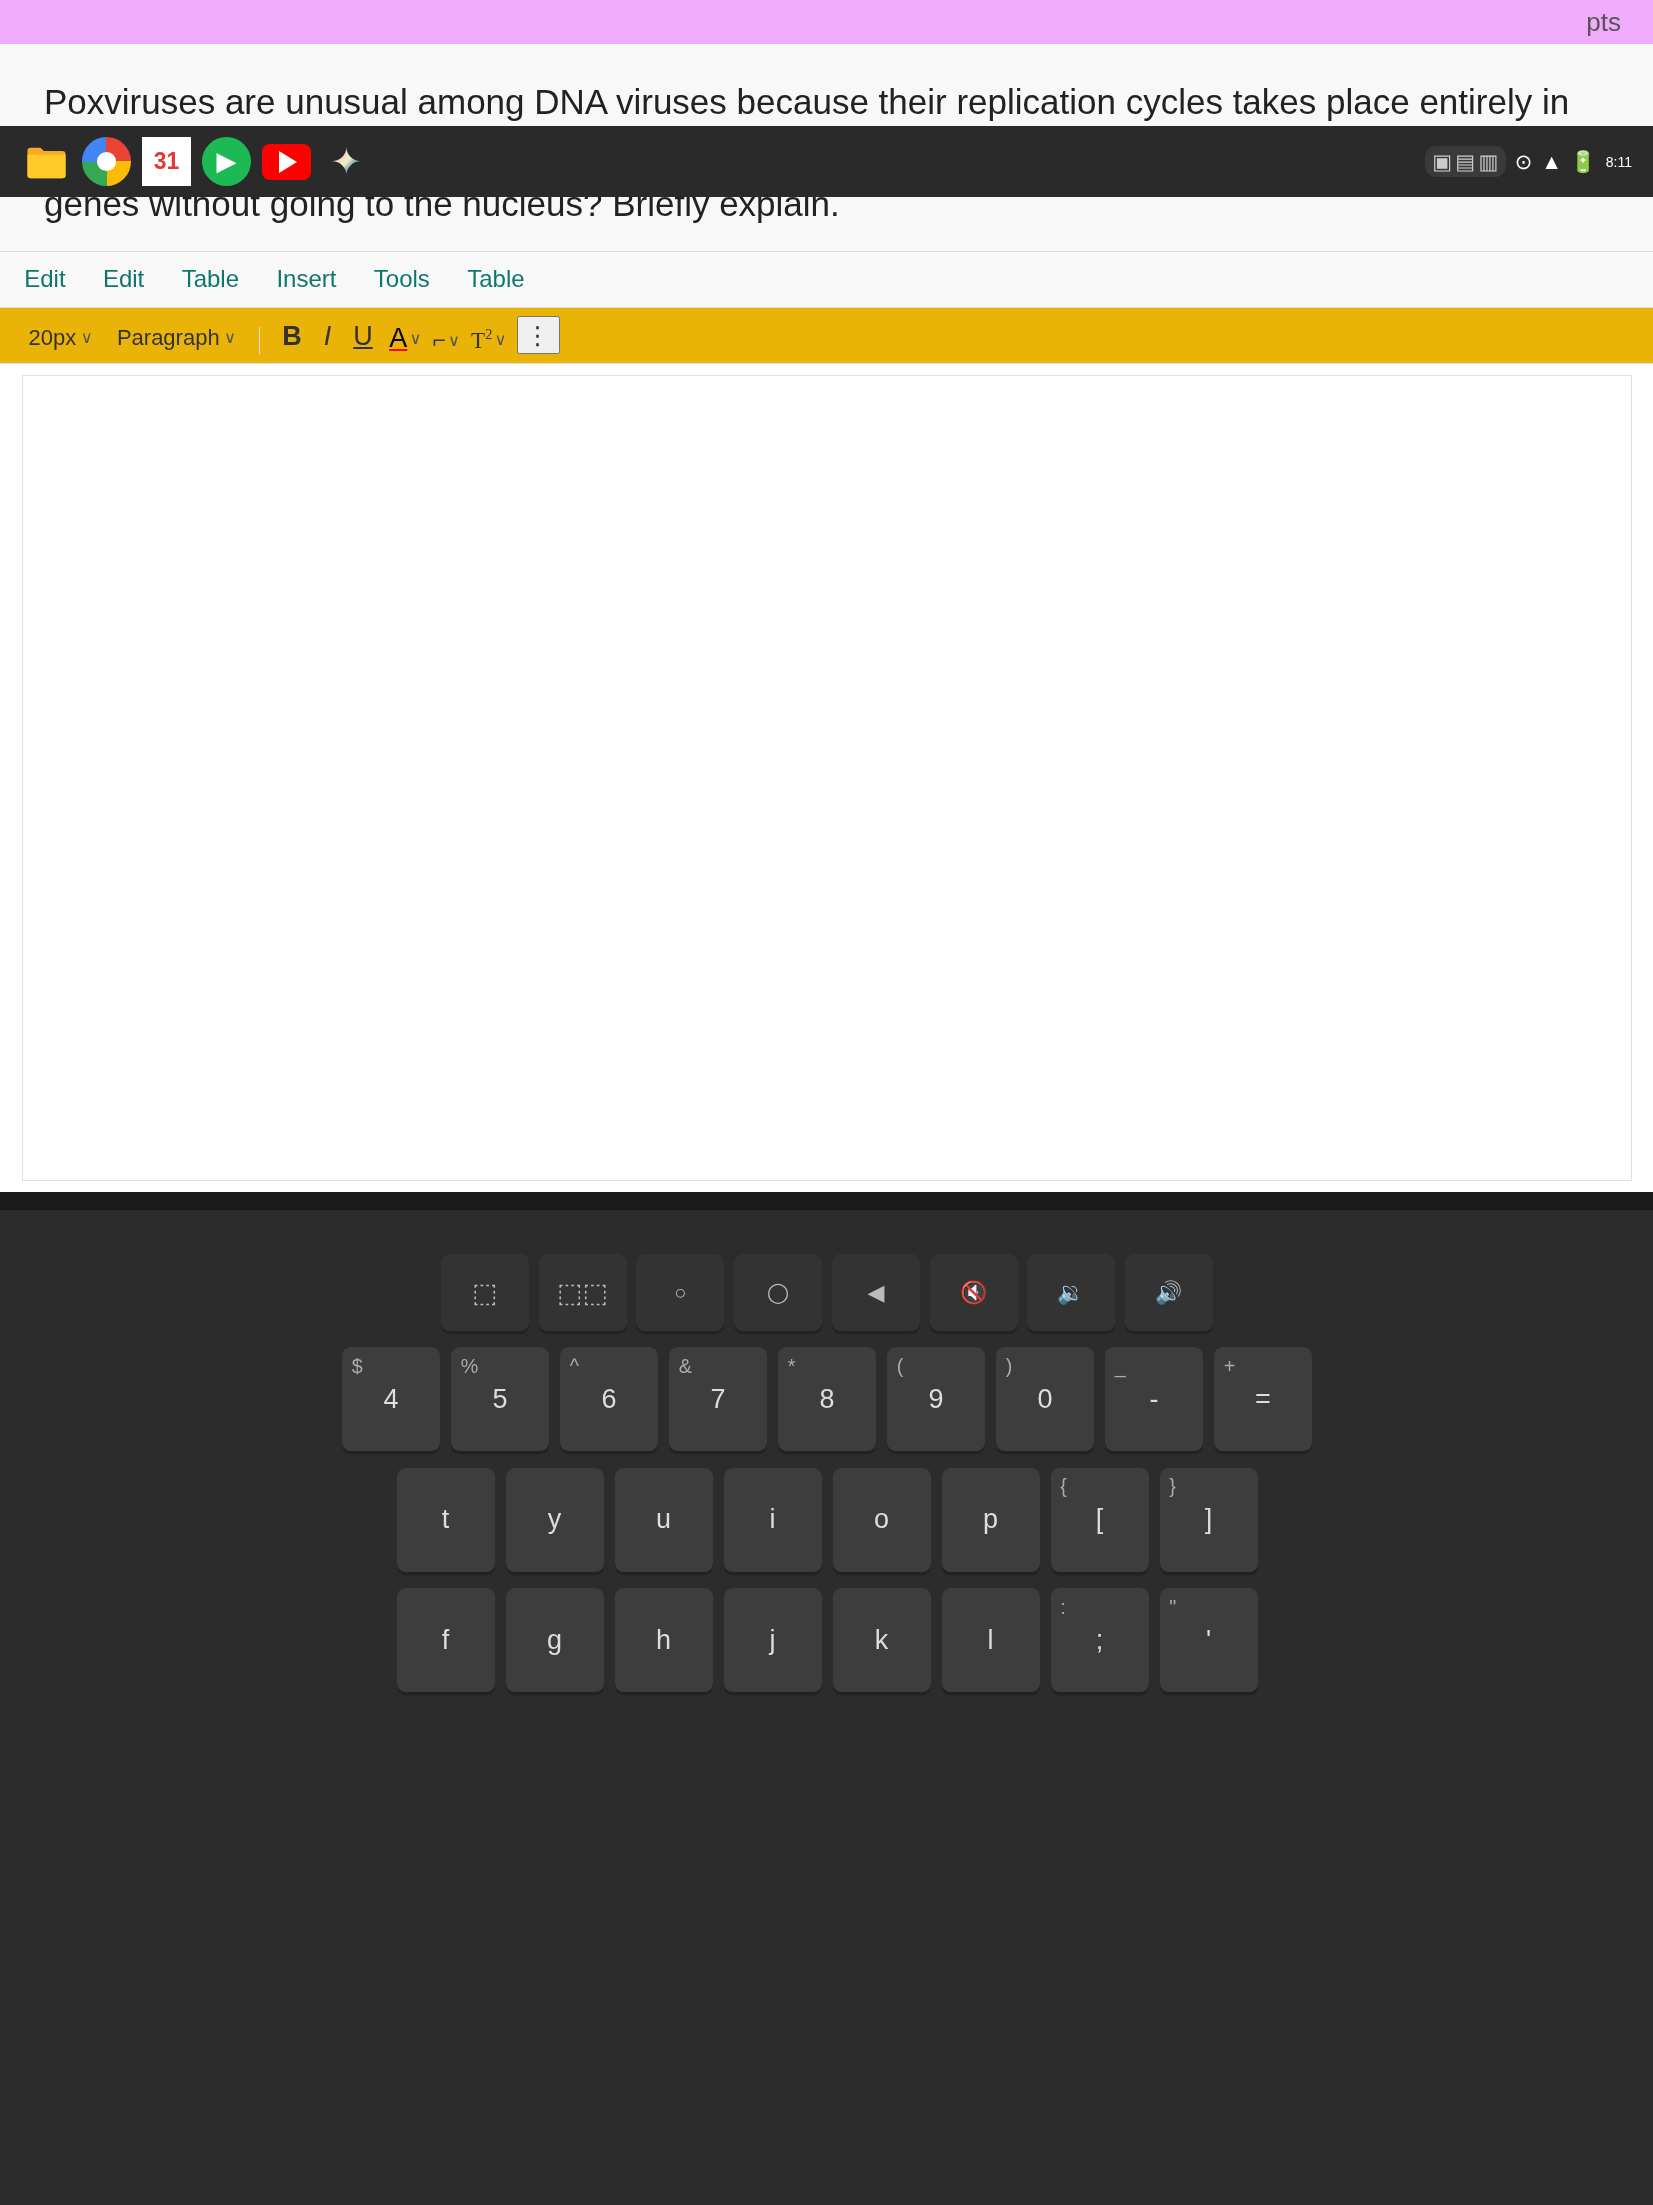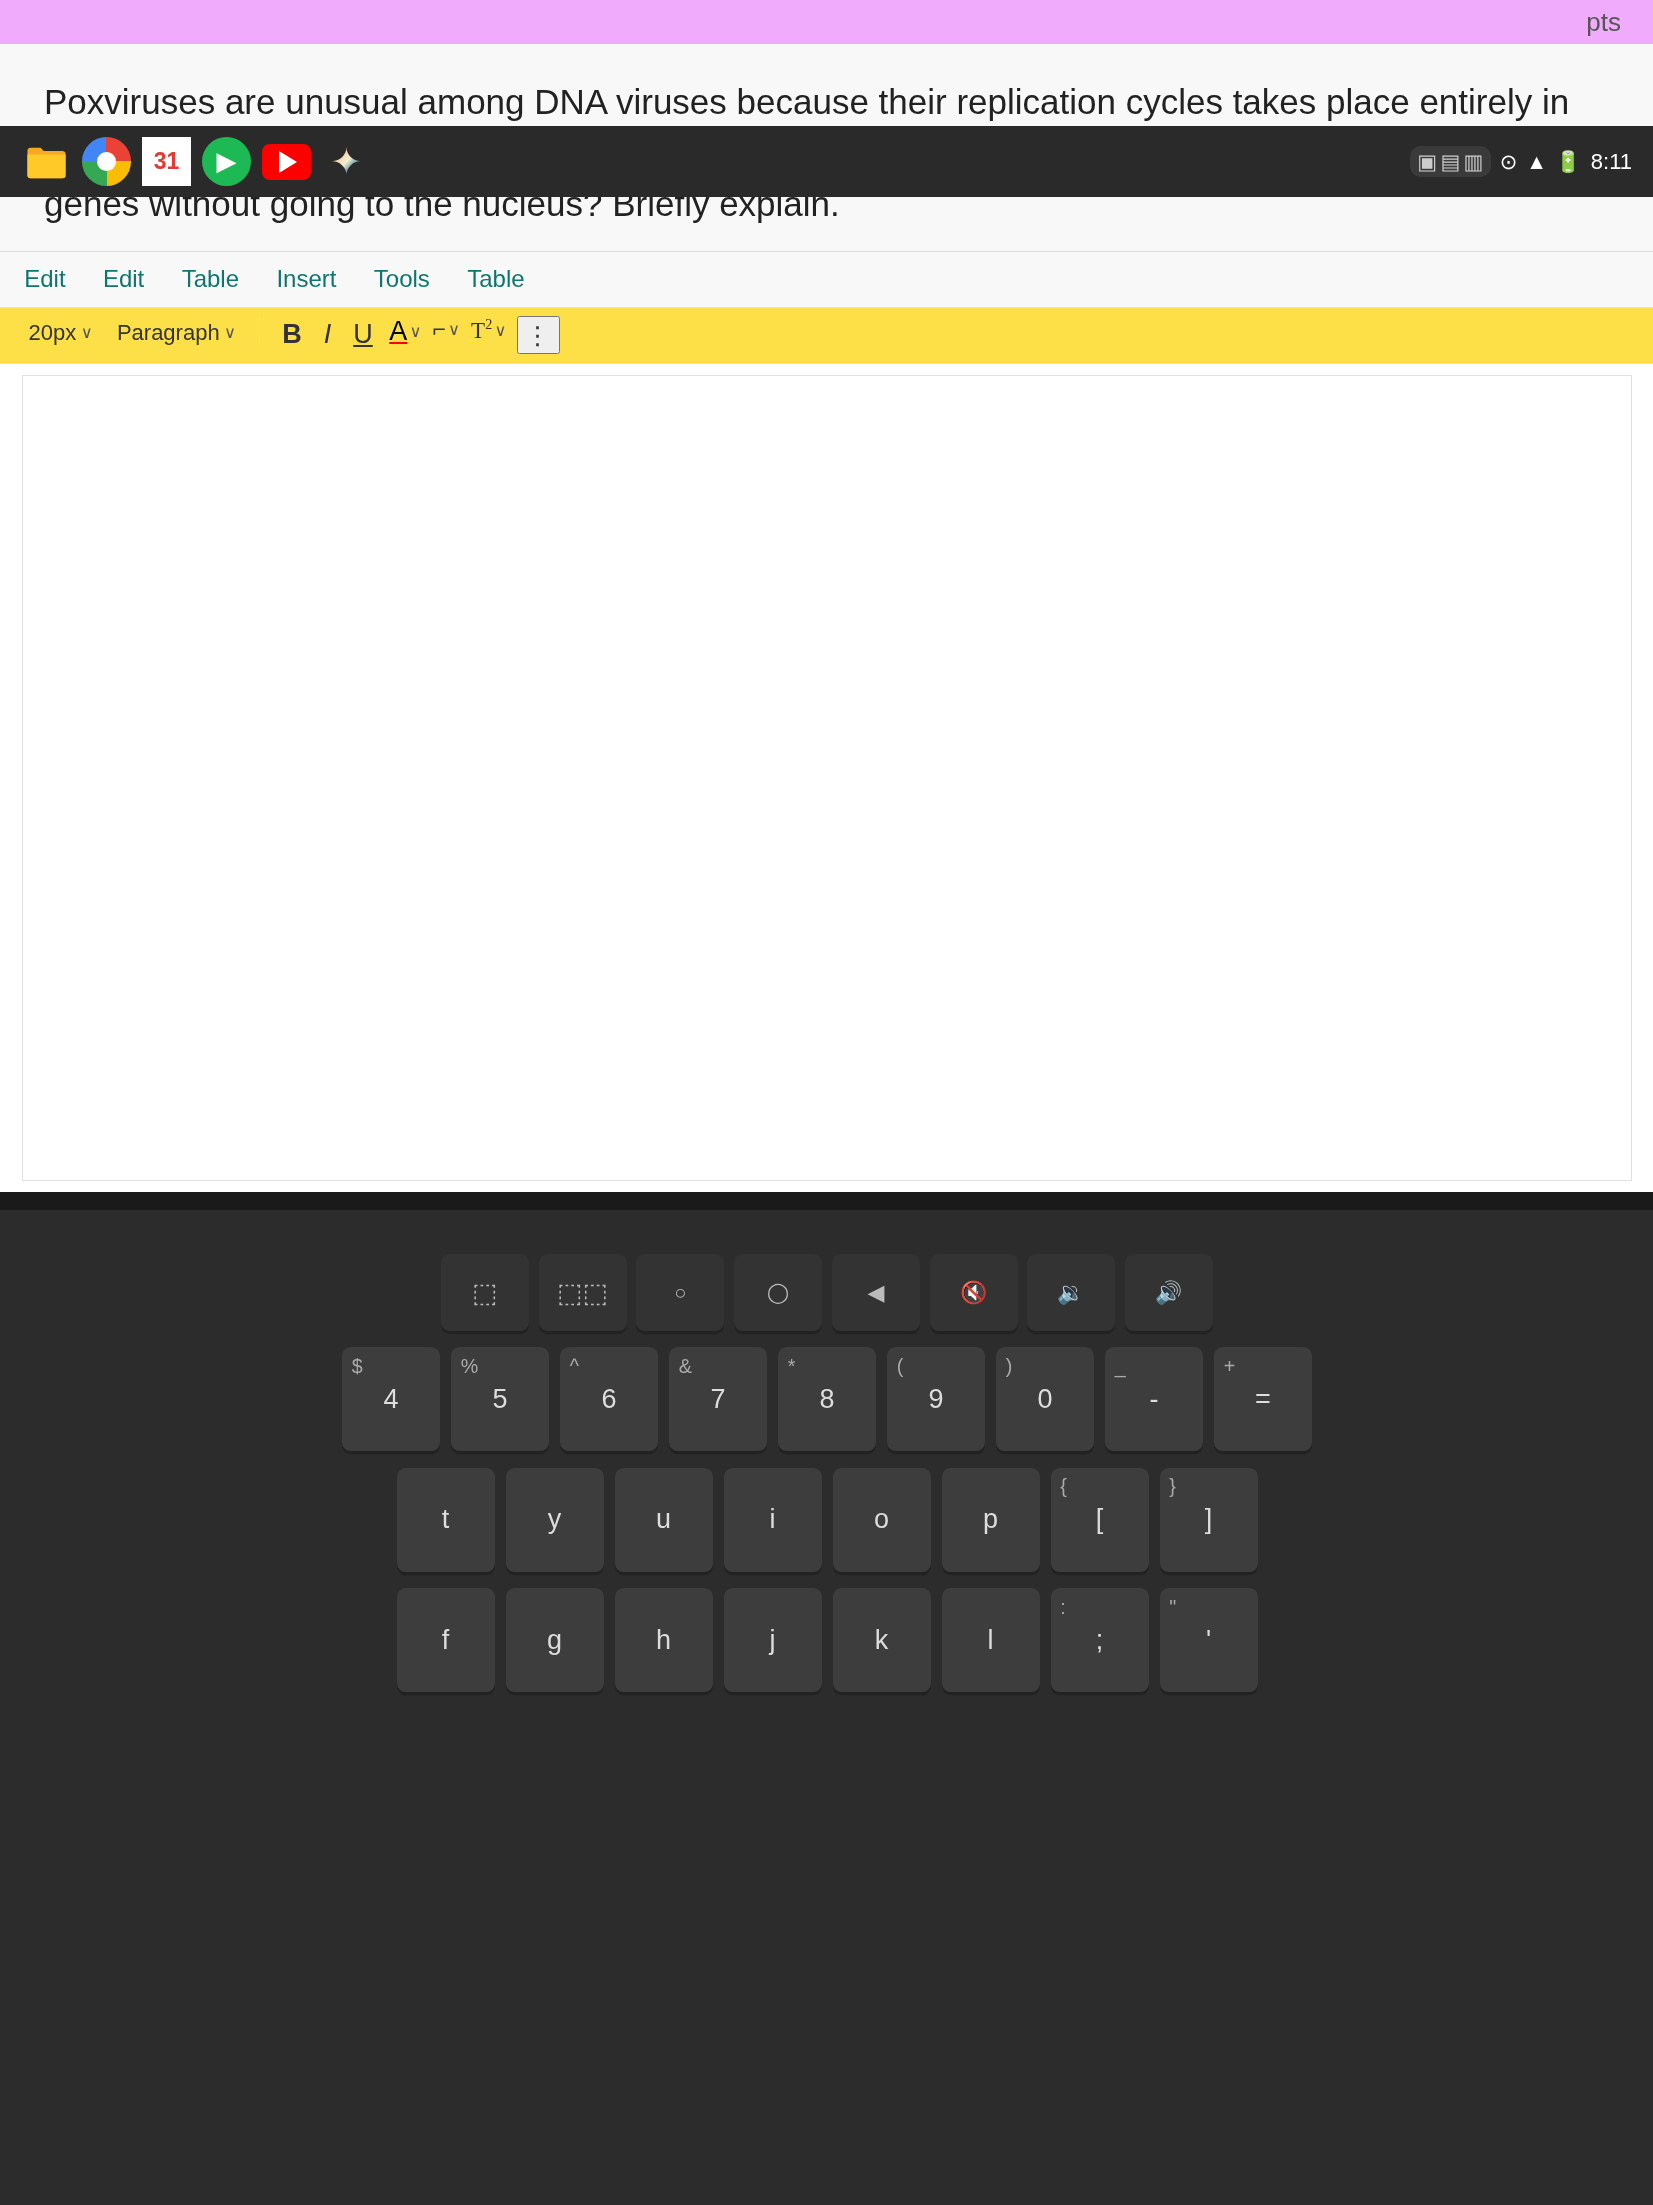--- a/index.html
+++ b/index.html
@@ -81,24 +81,24 @@
     .menu-item {
       font-size: 24px;
       color: #0f766e;
       cursor: pointer;
       padding: 4.4px 2.2px;
     }
 
     
     .toolbar {
       display: flex;
-      align-items: flex-start;
+      align-items: flex-end;
       padding: 8.8px 22px;
       gap: 11px;
-      background: #fde047;
+      background: #eab308;
       border-bottom: 0.5px solid #e0e0e0;
     }
 
     .toolbar-select {
       display: flex;
       align-items: center;
       gap: 4.4px;
       font-size: 22px;
       color: #333;
       cursor: pointer;
@@ -204,21 +204,21 @@
 
     .taskbar-spacer { flex: 1; }
 
     .taskbar-right {
       display: flex;
       align-items: center;
       gap: 8.8px;
     }
 
     .taskbar-time {
-      font-size: 22px;
+      font-size: 14px;
       color: white;
     }
 
     .sys-icon {
       font-size: 21px;
       color: white;
     }
 
     
     .window-icons {

